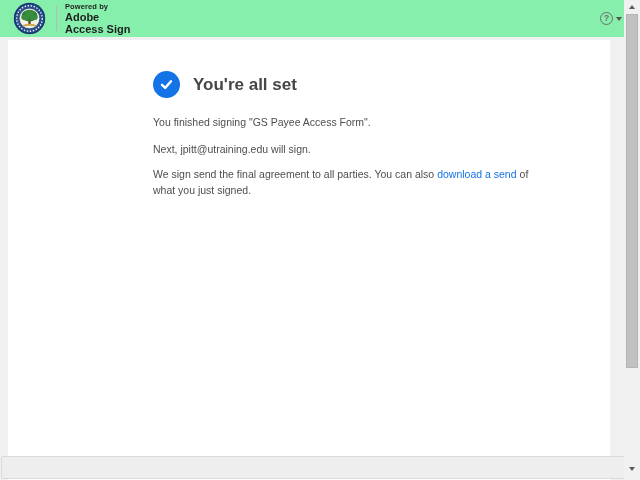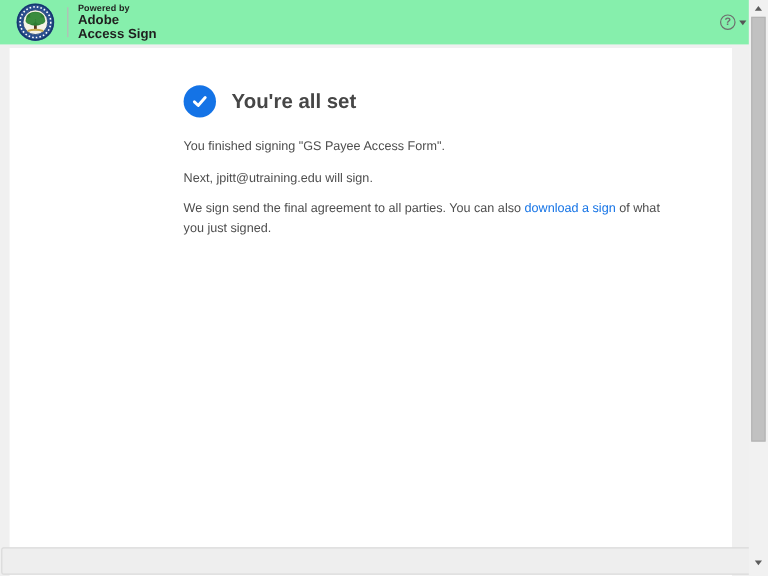--- a/index.html
+++ b/index.html
@@ -151,21 +151,21 @@
         <polyline points="3.2,8.4 6.6,11.6 12.8,4.6" fill="none" stroke="#ffffff" stroke-width="2.6" stroke-linecap="round" stroke-linejoin="round"></polyline>
       </svg>
     </div>
     <div class="page-title">You're all set</div>
   </div>
 
   <div class="paragraph p1">You finished signing "GS Payee Access Form".</div>
 
   <div class="paragraph p2">Next, jpitt@utraining.edu will sign.</div>
 
-  <div class="paragraph p3"><span>We sign send the final agreement to all parties. You can also</span><a class="download-link" href="#">download a sign</a><span>of what you just signed.</span></div>
+  <div class="paragraph p3"><span>We sign send the final agreement to all parties. You can also</span><a class="download-link" href="#">download a send</a><span>of what you just signed.</span></div>
 </div>
 
 <div class="footer-bar"></div>
 
 <div class="scrollbar">
   <div class="sb-btn sb-up">
     <div class="tri-up"></div>
   </div>
   <div class="sb-thumb"></div>
   <div class="sb-btn sb-down">

